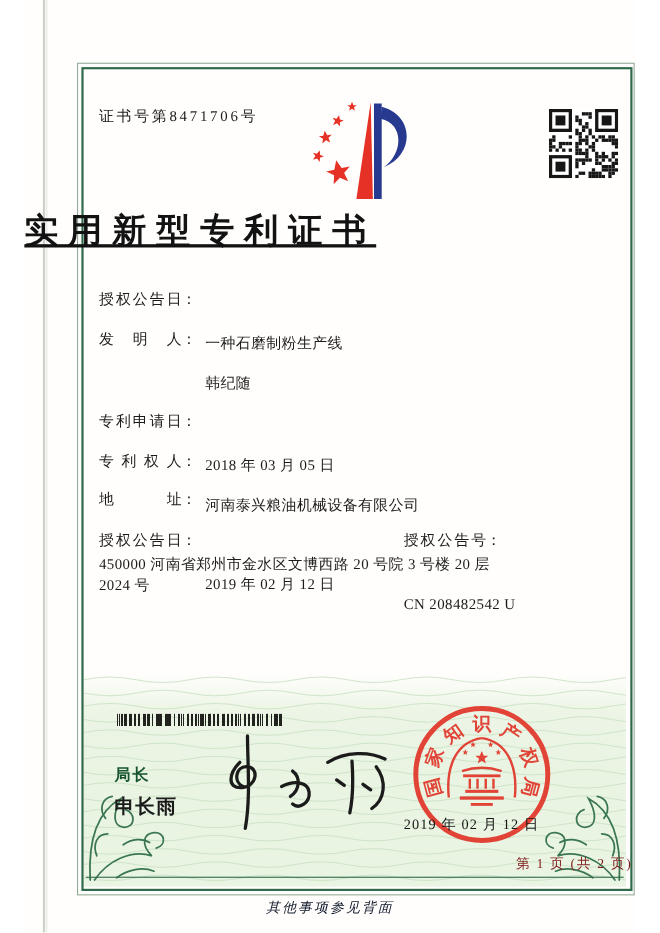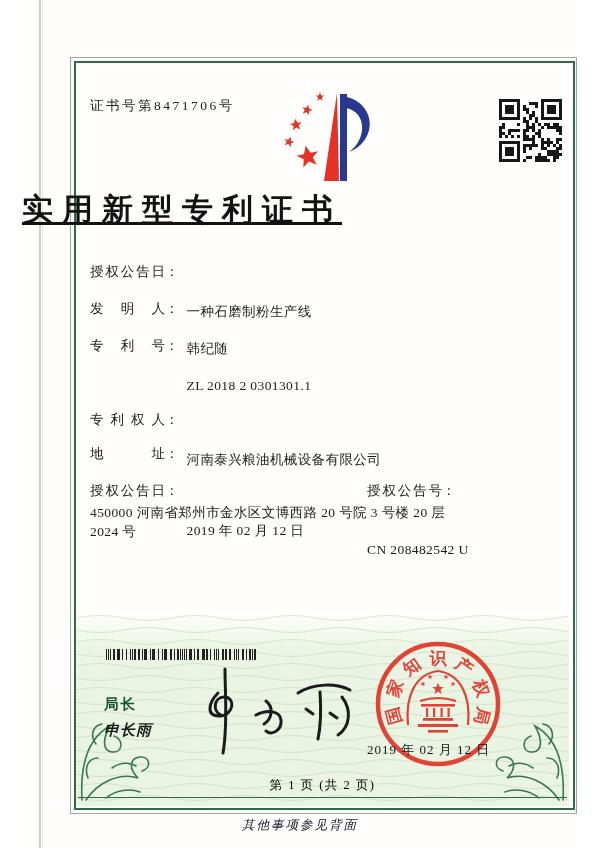--- a/index.html
+++ b/index.html
@@ -44,29 +44,29 @@
 
   .barcode{position:absolute;left:84px;top:649px;width:152px;height:11px;z-index:3;
     background:
       repeating-linear-gradient(90deg,#22221f 0 1.5px,transparent 1.5px 4px),
       repeating-linear-gradient(90deg,#22221f 0 1px,transparent 1px 6.5px),
       repeating-linear-gradient(90deg,transparent 0 2px,#22221f 2px 3px,transparent 3px 9px);}
 
   .director-label{position:absolute;left:82px;top:695px;font-family:"Liberation Sans",sans-serif;
     font-weight:700;font-size:14.5px;color:#14532d;z-index:3;letter-spacing:2px;}
   .director-name{position:absolute;left:82px;top:721px;font-family:"Liberation Sans",sans-serif;
-    font-weight:700;font-size:15px;color:#1a1a1a;z-index:3;letter-spacing:1px;font-style:italic;}
+    font-weight:700;font-size:18px;color:#1a1a1a;z-index:3;letter-spacing:1px;}
   .signature{position:absolute;left:172px;top:663px;z-index:3;}
 
   .seal{position:absolute;left:349px;top:637px;z-index:4;opacity:.95;}
   .seal-date{position:absolute;left:345px;top:741px;width:140px;font-size:13px;
     letter-spacing:1px;color:#161616;z-index:5;}
 
-  .page-footer{position:absolute;left:48px;top:777px;width:505px;text-align:center;
-    font-size:12.5px;letter-spacing:1.5px;color:#000000;z-index:3;}
+  .page-footer{position:absolute;left:48px;top:777px;width:505px;text-align:right;
+    font-size:12.5px;letter-spacing:1.5px;color:#7f1d1d;z-index:3;}
   .back-note{position:absolute;left:0;top:817px;width:100%;text-align:center;
     font-size:12.5px;font-style:italic;letter-spacing:2px;color:#0f172a;}
 </style>
 </head>
 <body>
 
 <div class="page">
 
   <div class="edge-shadow-1"></div>
   <div class="edge-shadow-2"></div>
@@ -262,22 +262,22 @@
     </svg>
 
   <div class="title">实用新型专利证书</div>
 
   <div class="frow" style="top:262px">
     <span class="flabel">授权公告日</span><span class="fcolon">：</span><span class="fvalue">一种石磨制粉生产线</span>
   </div>
   <div class="frow" style="top:299px">
     <span class="flabel">发明人</span><span class="fcolon">：</span><span class="fvalue">韩纪随</span>
   </div>
-  <div class="frow" style="top:336px">
-    <span class="flabel">专利号</span><span class="fcolon">：</span><span class="fvalue">ZL 2018 2 0301301.1</span>
+  <div class="frow" style="top:373px">
+    <span class="flabel">专利申请日</span><span class="fcolon">：</span><span class="fvalue">2018 年 03 月 05 日</span>
   </div>
   <div class="frow" style="top:410px">
     <span class="flabel">专利权人</span><span class="fcolon">：</span><span class="fvalue">河南泰兴粮油机械设备有限公司</span>
   </div>
   <div class="frow" style="top:444px">
     <span class="flabel">地址</span><span class="fcolon">：</span><span class="fvalue wrap">450000  河南省郑州市金水区文博西路 20 号院 3 号楼 20 层 2024 号</span>
   </div>
   <div class="frow" style="top:481px">
     <span class="flabel">授权公告日</span><span class="fcolon">：</span><span class="fvalue">2019 年 02 月 12 日</span>
     <span class="pair2">

